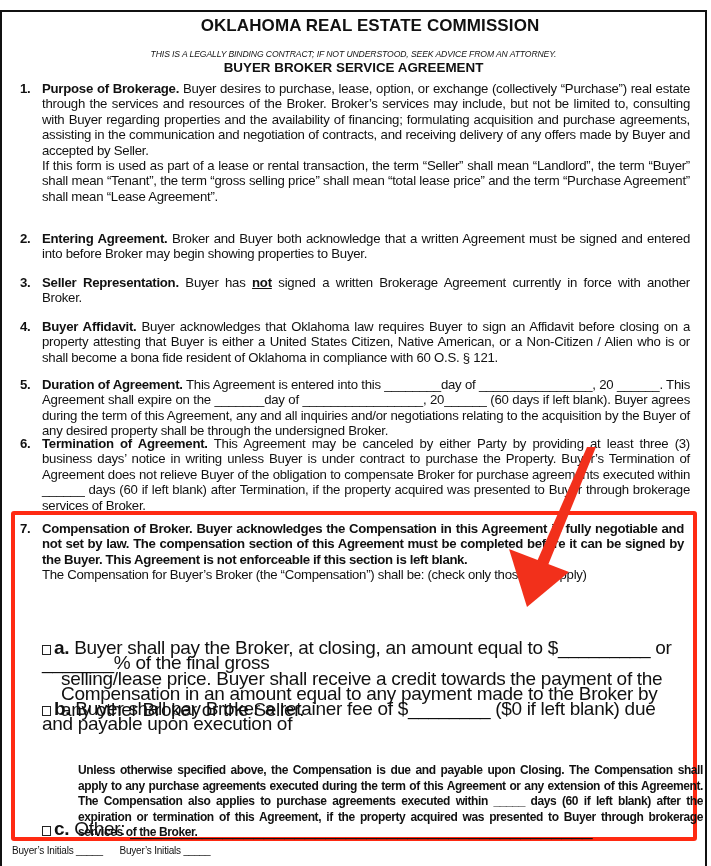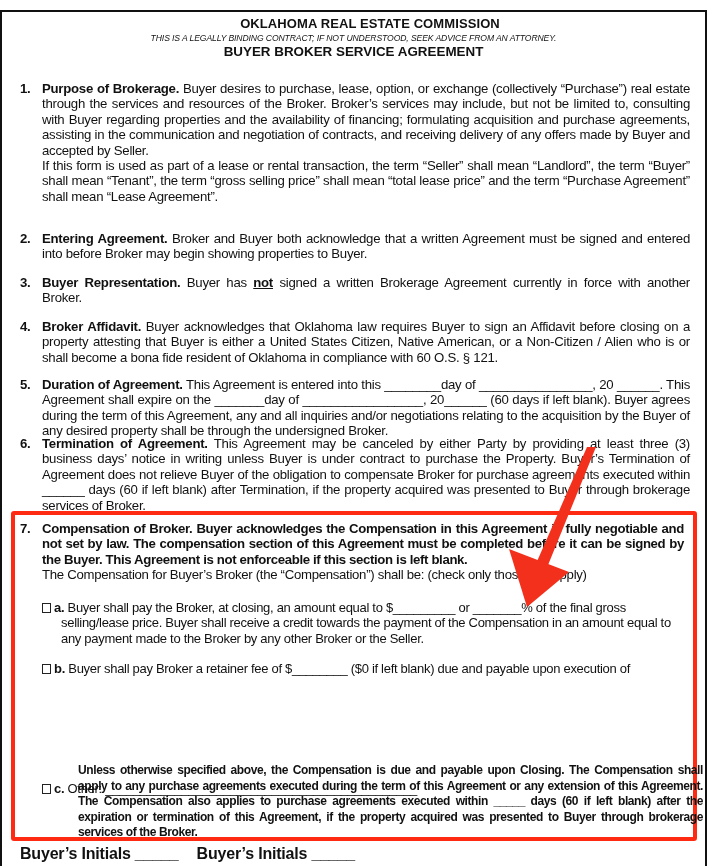--- a/index.html
+++ b/index.html
@@ -2,43 +2,43 @@
 <html><head>
 <meta charset="utf-8">
 <style>
   html, body { margin: 0; padding: 0; background: #ffffff; }
   body { width: 711px; height: 866px; position: relative; overflow: hidden;
          font-family: "Liberation Sans", sans-serif; color: #111; }
   .page { position: absolute; left: 0; top: 10px; width: 707px; height: 870px;
           border-top: 2px solid #111; border-left: 2px solid #111; border-right: 2px solid #111;
           box-sizing: border-box; }
   .hdr { text-align: center; }
-  .h1 { font-weight: bold; font-size: 13px; margin-top: 4px; letter-spacing: 0.1px; padding-left: 33px; }
-  .h-sub { font-style: italic; font-size: 8.6px; margin-top: 2px; letter-spacing: -0.1px; }
+  .h1 { font-weight: bold; font-size: 17px; margin-top: 4px; letter-spacing: 0.1px; padding-left: 33px; }
+  .h-sub { font-style: italic; font-size: 8.6px; margin-top: 13px; letter-spacing: -0.1px; }
   .h2 { font-weight: bold; font-size: 13.4px; margin-top: 1px; text-align: center; }
 
   .sec { position: absolute; left: 20px; width: 670px; font-size: 13.2px; line-height: 15.4px;
          text-align: justify; letter-spacing: -0.25px; }
   .num { position: absolute; left: 0; top: 0; font-weight: bold; width: 20px; }
   .body { margin-left: 22px; }
   .body b { font-weight: bold; }
   .sub { margin-left: 22px; }
   .u { text-decoration: underline; font-weight: bold; }
 
-  .opt { position: absolute; left: 42px; width: 643px; font-size: 13px; line-height: 15.4px;
-         letter-spacing: -0.3px; }
+  .opt { position: absolute; left: 42px; width: 643px; font-size: 19px; line-height: 15.4px;
+         letter-spacing: -0.3px; margin-top: 40px; }
   .opt .box { display: inline-block; width: 9px; height: 10px; border: 1px solid #222; vertical-align: -1px;
               margin-right: 3px; box-sizing: border-box; }
   .opt .ind { margin-left: 19px; }
   .note { position: absolute; left: 78px; width: 625px; font-size: 12px; line-height: 15.6px;
           letter-spacing: -0.4px; text-align: justify; font-weight: bold; }
 
   .hl { position: absolute; left: 11px; top: 511px; width: 686px; height: 330px;
         border: 4px solid #ff2a12; border-radius: 3px; box-sizing: border-box; }
-  .initials { position: absolute; left: 20px; top: 845px; font-weight: bold; font-size: 16px; letter-spacing: -0.2px; }
+  .initials { position: absolute; left: 12px; top: 845px; font-weight: normal; font-size: 10px; letter-spacing: -0.2px; }
   .initials span { margin-right: 14px; }
   svg.arrow { position: absolute; left: 0; top: 0; width: 711px; height: 866px; pointer-events: none; }
 </style>
 </head>
 <body>
 
 <div class="page">
   <div class="hdr">
     <div class="h1">OKLAHOMA REAL ESTATE COMMISSION</div>
     <div class="h-sub">THIS IS A LEGALLY BINDING CONTRACT; IF NOT UNDERSTOOD, SEEK ADVICE FROM AN ATTORNEY.</div>
@@ -57,28 +57,28 @@
 <div class="sec" style="top:231px">
   <span class="num">2.</span>
   <div class="body">
     <b>Entering Agreement.</b><span> Broker and Buyer both acknowledge that a written Agreement must be signed and entered into before Broker may begin showing properties to Buyer.</span>
   </div>
 </div>
 
 <div class="sec" style="top:275px">
   <span class="num">3.</span>
   <div class="body">
-    <b>Buyer Representation.</b><span> Buyer has </span><span class="u">not</span><span> signed a written Brokerage Agreement currently in force with another Broker.</span>
+    <b>Seller Representation.</b><span> Buyer has </span><span class="u">not</span><span> signed a written Brokerage Agreement currently in force with another Broker.</span>
   </div>
 </div>
 
 <div class="sec" style="top:319px">
   <span class="num">4.</span>
   <div class="body">
-    <b>Broker Affidavit.</b><span> Buyer acknowledges that Oklahoma law requires Buyer to sign an Affidavit before closing on a property attesting that Buyer is either a United States Citizen, Native American, or a Non-Citizen / Alien who is or shall become a bona fide resident of Oklahoma in compliance with 60 O.S. § 121.</span>
+    <b>Buyer Affidavit.</b><span> Buyer acknowledges that Oklahoma law requires Buyer to sign an Affidavit before closing on a property attesting that Buyer is either a United States Citizen, Native American, or a Non-Citizen / Alien who is or shall become a bona fide resident of Oklahoma in compliance with 60 O.S. § 121.</span>
   </div>
 </div>
 
 <div class="sec" style="top:377px">
   <span class="num">5.</span>
   <div class="body">
     <b>Duration of Agreement.</b><span> This Agreement is entered into this ________day of ________________, 20 ______. This Agreement shall expire on the _______day of _________________, 20______ (60 days if left blank). Buyer agrees during the term of this Agreement, any and all inquiries and/or negotiations relating to the acquisition by the Buyer of any desired property shall be through the undersigned Broker.</span>
   </div>
 </div>
 

